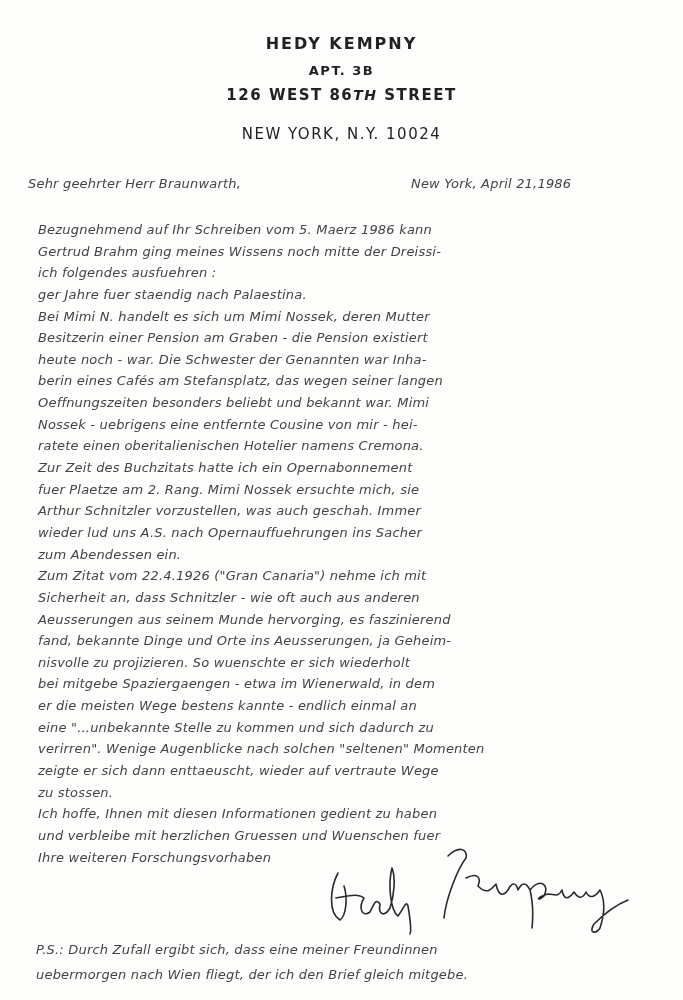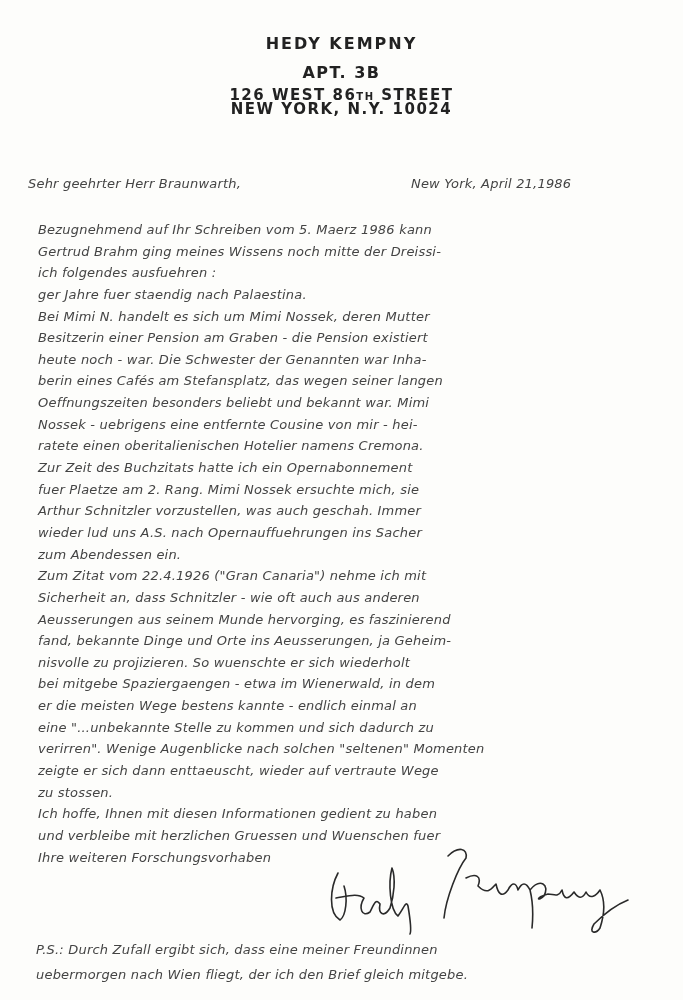--- a/index.html
+++ b/index.html
@@ -3,24 +3,24 @@
 <meta charset="utf-8">
 <style>
   html, body { margin:0; padding:0; }
   body {
     width:683px; height:1000px; background:#fdfdfb; position:relative; overflow:hidden;
     color:#3a3a3a;
   }
   .letterhead { position:absolute; left:0; width:683px; text-align:center;
     font-family:"DejaVu Sans", sans-serif; color:#222; letter-spacing:1.5px; }
   .lh-name { top:34px; font-size:16px; font-weight:bold; letter-spacing:2px; }
-  .lh-apt { top:63px; font-size:16px; font-weight:bold; }
+  .lh-apt { top:63px; font-size:13px; font-weight:bold; }
   .lh-street { top:86px; font-size:15px; font-weight:bold; letter-spacing:1.5px; }
-  .lh-city { top:100px; font-size:15px; font-weight:bold; letter-spacing:1.5px; }
-  .lh-street .th { font-size:10px; }
+  .lh-city { top:125px; font-size:15px; font-weight:normal; letter-spacing:1.5px; }
+  .lh-street .th { font-size:14px;font-style:italic; }
   .typed { font-family:"DejaVu Sans", sans-serif; font-style:italic; font-size:13px;
     color:#444; letter-spacing:0.2px; }
   .salutation { position:absolute; left:28px; top:176px; }
   .dateline { position:absolute; left:411px; top:176px; }
   .body { position:absolute; left:28px; top:209px; width:640px; margin:10px; padding:0; list-style:none; }
   .body li { height:21.65px; line-height:21.65px; white-space:nowrap; }
   .signature { position:absolute; left:318px; top:838px; width:320px; height:100px; }
   .ps { position:absolute; left:28px; top:929px; margin:8px; padding:0; list-style:none; }
   .ps li { height:25px; line-height:25px; white-space:nowrap; }
 </style>

